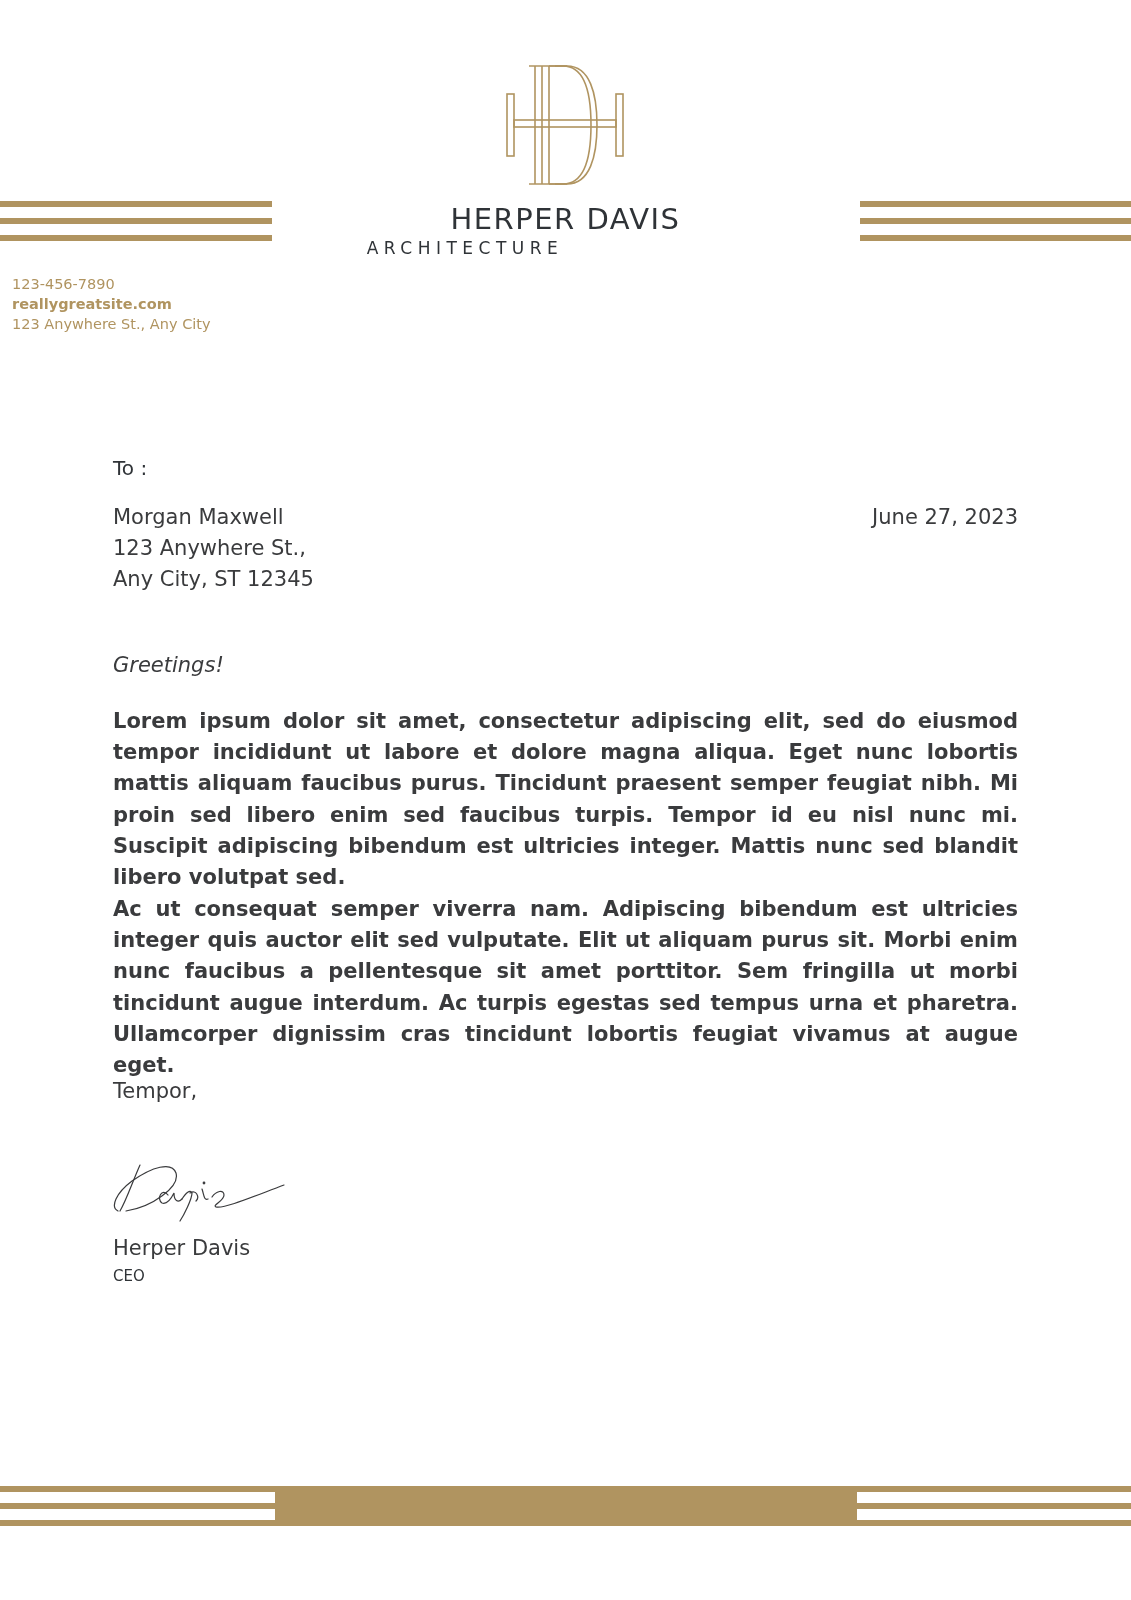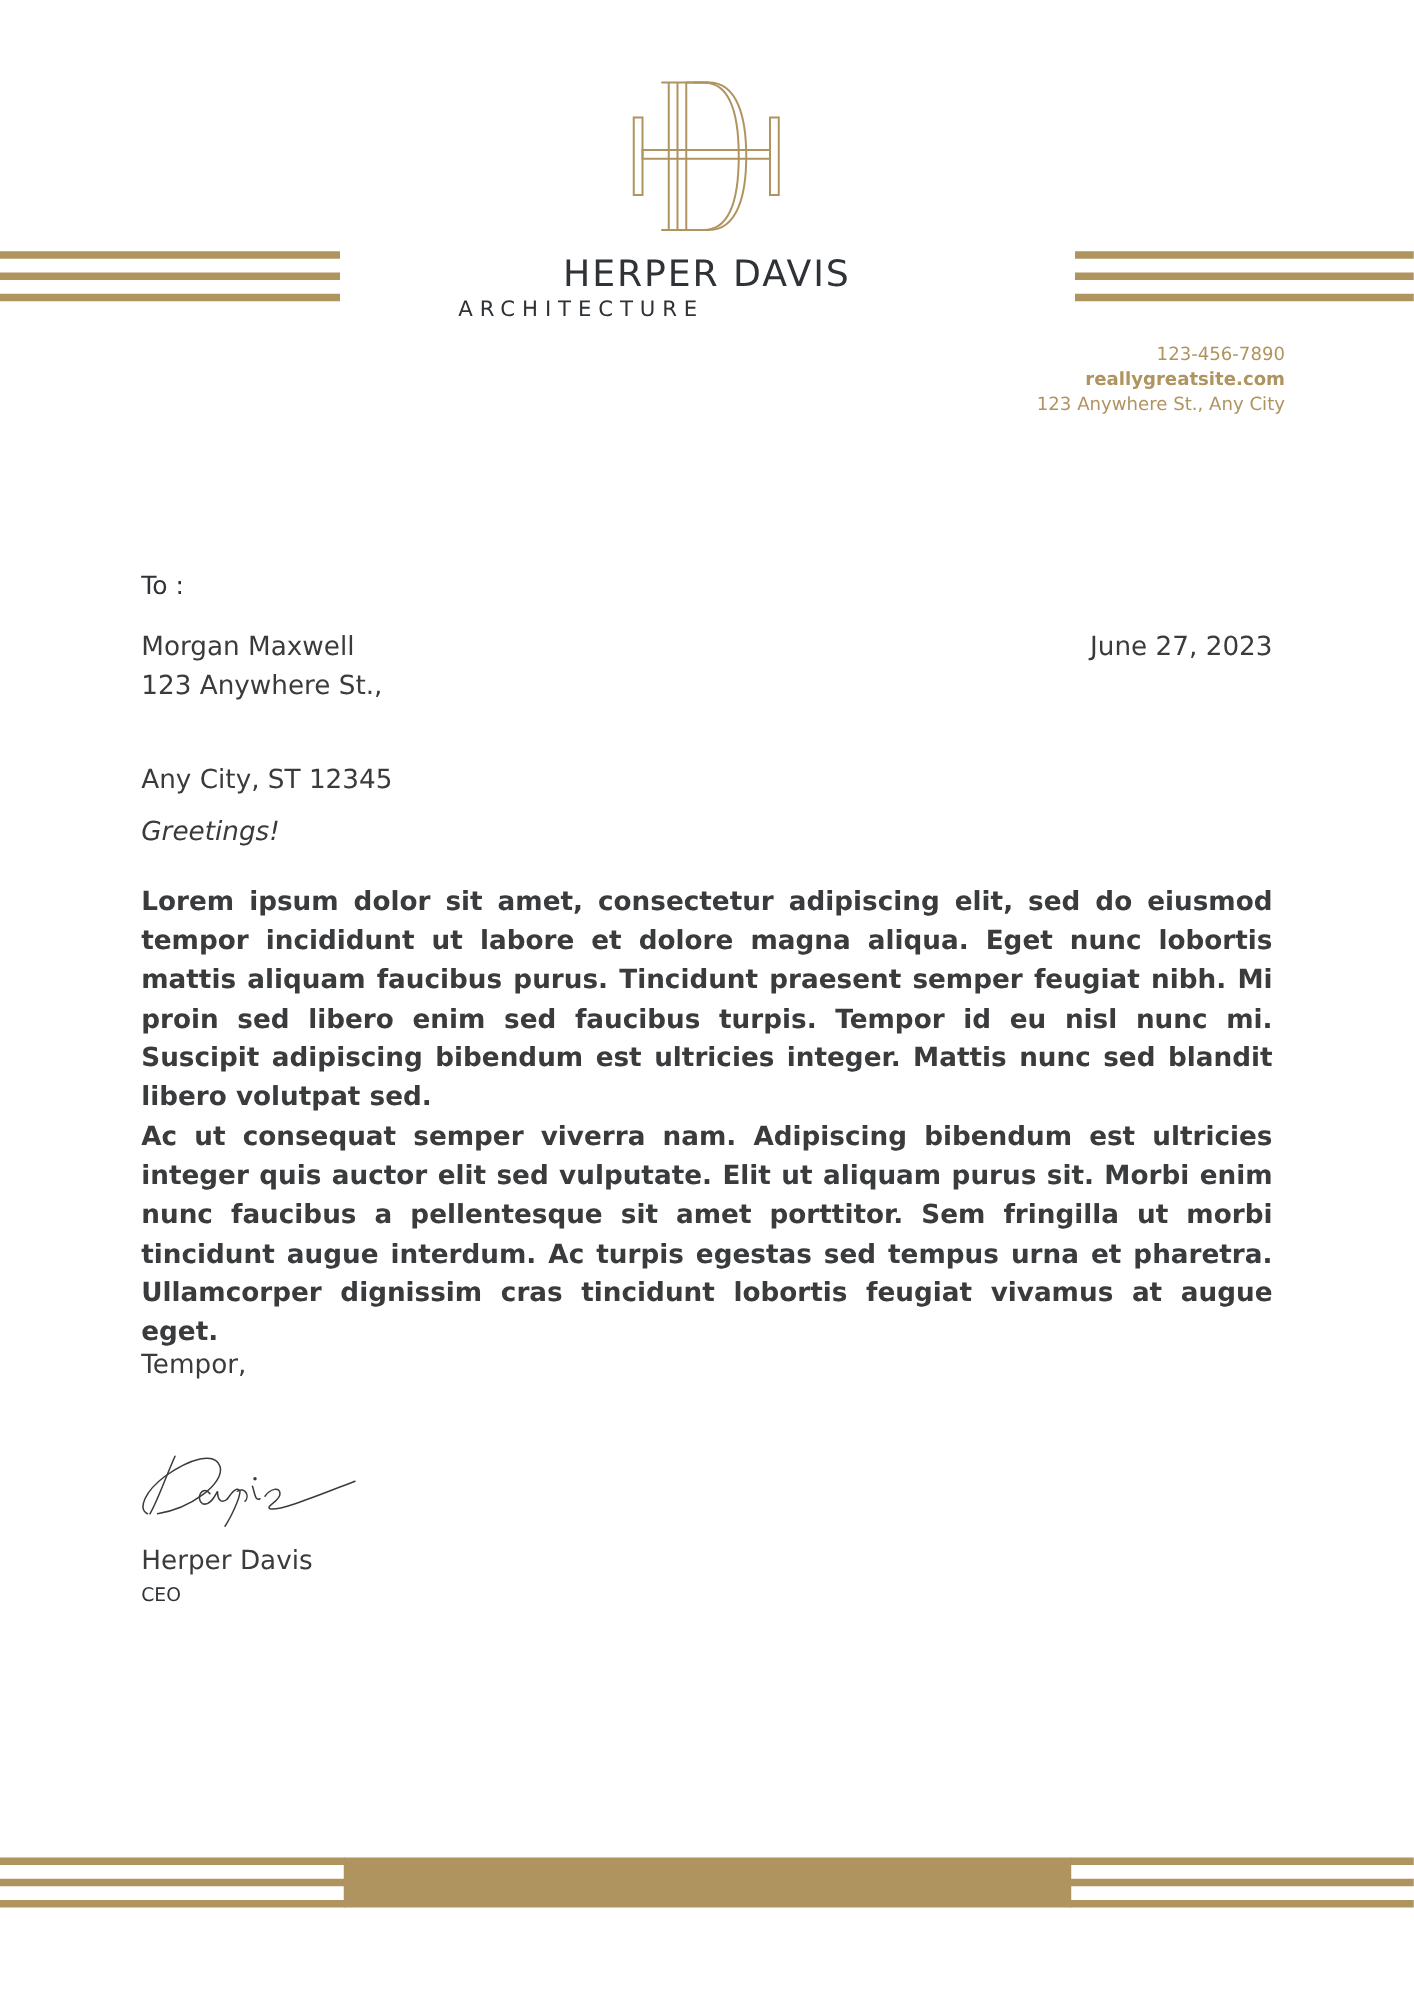--- a/index.html
+++ b/index.html
@@ -5,21 +5,21 @@
   html, body { margin: 0; padding: 0; background: #ffffff; }
   body { width: 1131px; height: 1600px; position: relative; overflow: hidden;
          font-family: "DejaVu Sans", "Liberation Sans", sans-serif; color: #3a3b3d; }
   .stripe-group { position: absolute; }
   .stripe { position: absolute; left: 0; right: 0; height: 6px; background: #b09460; }
   .logo { position: absolute; left: 505px; top: 64px; width: 120px; height: 122px; }
   .brand-name { position: absolute; left: 0; width: 1131px; top: 202px; text-align: center;
                 font-size: 29px; letter-spacing: 1.5px; color: #2f3337; font-weight: 500; }
   .brand-sub { position: absolute; left: 0; width: 930px; top: 238px; text-align: center;
                font-size: 17px; letter-spacing: 5.5px; color: #2f3337; }
-  .contact { position: absolute; left: 1px; width: 1027px; text-align: right;
+  .contact { position: absolute; left: 12px; width: 1027px; text-align: left;
              font-size: 14.5px; color: #b09460; }
   .text { position: absolute; font-size: 21px; color: #3a3b3d; line-height: 31px; }
   .para { position: absolute; left: 113px; width: 905px; font-size: 21px; line-height: 31.2px;
           text-align: justify; color: #3a3b3d; font-weight: bold; }
   .signature { position: absolute; left: 112px; top: 1153px; width: 180px; height: 70px; }
 </style>
 </head>
 <body>
 
 <div class="stripe-group" style="left:0; width:272px; top:201px; height:40px;">
@@ -55,21 +55,21 @@
 <div class="brand-name">HERPER DAVIS</div>
 <div class="brand-sub">ARCHITECTURE</div>
 
 <div class="contact" style="top:276px;">123-456-7890</div>
 <div class="contact" style="top:296px;font-weight:bold;">reallygreatsite.com</div>
 <div class="contact" style="top:316px;">123 Anywhere St., Any City</div>
 
 <div class="text" style="left:113px; top:453px; font-size:20px; color:#2f3337;">To :</div>
 <div class="text" style="left:113px; top:502px;">Morgan Maxwell</div>
 <div class="text" style="left:113px; top:533px;">123 Anywhere St.,</div>
-<div class="text" style="left:113px; top:564px;margin-top:44px;">Any City, ST 12345</div>
+<div class="text" style="left:113px; top:564px;">Any City, ST 12345</div>
 
 <div class="text" style="right:113px; top:502px; text-align:left;">June 27, 2023</div>
 
 <div class="text" style="left:113px; top:650px;font-style:italic;">Greetings!</div>
 
 <div class="para" style="top:706px;">Lorem ipsum dolor sit amet, consectetur adipiscing elit, sed do eiusmod tempor incididunt ut labore et dolore magna aliqua. Eget nunc lobortis mattis aliquam faucibus purus. Tincidunt praesent semper feugiat nibh. Mi proin sed libero enim sed faucibus turpis. Tempor id eu nisl nunc mi. Suscipit adipiscing bibendum est ultricies integer. Mattis nunc sed blandit libero volutpat sed.</div>
 <div class="para" style="top:894px;">Ac ut consequat semper viverra nam. Adipiscing bibendum est ultricies integer quis auctor elit sed vulputate. Elit ut aliquam purus sit. Morbi enim nunc faucibus a pellentesque sit amet porttitor. Sem fringilla ut morbi tincidunt augue interdum. Ac turpis egestas sed tempus urna et pharetra. Ullamcorper dignissim cras tincidunt lobortis feugiat vivamus at augue eget.</div>
 
 <div class="text" style="left:113px; top:1076px;">Tempor,</div>
 

